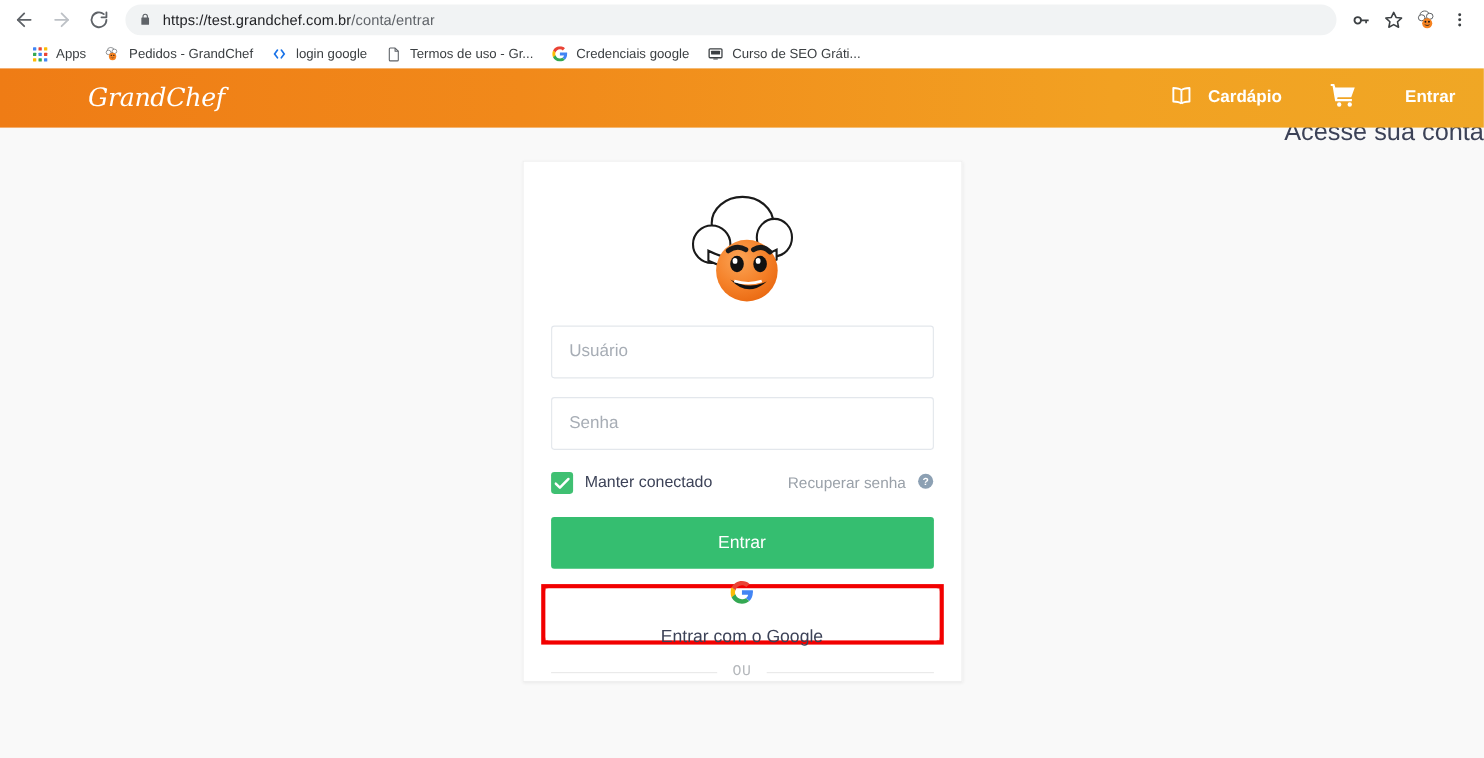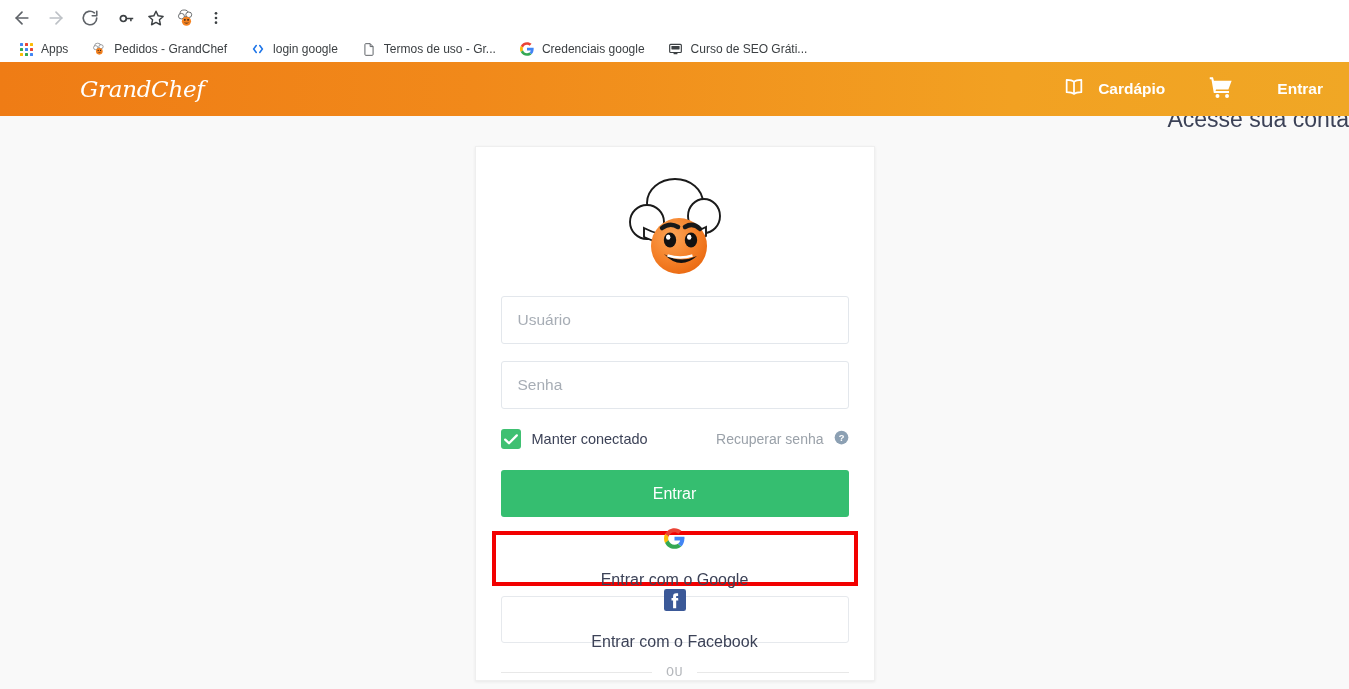--- a/index.html
+++ b/index.html
@@ -65,22 +65,22 @@
     width: 28px; height: 28px;
     display:flex; align-items:center; justify-content:center;
     color:#5f6368; margin-left: 2px; cursor:pointer;
   }
 
   
   .bookmark-bar {
     height: 26px;
     display: flex;
     align-items: center;
-    padding: 0 10px;
-    gap: 7px;
+    padding: 0 20px;
+    gap: 0;
   }
   .bm {
     display: flex;
     align-items: center;
     height: 22px;
     padding: 0 8px;
     border-radius: 4px;
     cursor: pointer;
     white-space: nowrap;
   }
@@ -252,20 +252,28 @@
           <polyline points="12 5 19 12 12 19"></polyline>
         </svg>
     </div>
     <div class="nav-btn">
       <svg width="18" height="18" viewBox="0 0 24 24" fill="none" stroke="currentColor" stroke-width="2.2" stroke-linecap="round" stroke-linejoin="round">
           <path d="M21 12a9 9 0 1 1-3.2-6.9"></path>
           <polyline points="21 3 21 9 15 9"></polyline>
         </svg>
     </div>
 
+    <div class="omnibox">
+      <span class="lock-icon">
+        <svg width="12" height="14" viewBox="0 0 24 24" fill="#5f6368">
+            <path d="M18 8h-1V6A5 5 0 0 0 7 6v2H6a1 1 0 0 0-1 1v11a1 1 0 0 0 1 1h12a1 1 0 0 0 1-1V9a1 1 0 0 0-1-1zM9 6a3 3 0 0 1 6 0v2H9z"></path>
+          </svg>
+      </span>
+      <span class="url-text"><span>https://test.grandchef.com.br</span><span class="url-path">/conta/entrar</span></span>
+    </div>
 
     <div class="toolbar-icons">
       <div class="tb-icon">
         <svg width="17" height="17" viewBox="0 0 24 24" fill="#3c4043">
             <circle cx="7.5" cy="12" r="4.2" fill="none" stroke="#3c4043" stroke-width="2.4"></circle>
             <path d="M11.5 10.8h10v2.4h-2.2v2.6h-2.2v-2.6h-5.6z"></path>
           </svg>
       </div>
       <div class="tb-icon">
         <svg width="18" height="18" viewBox="0 0 24 24" fill="none" stroke="#3c4043" stroke-width="1.9" stroke-linejoin="round">
@@ -477,29 +485,20 @@
             <path fill="#EA4335" d="M24 9.5c3.5 0 6.6 1.2 9 3.6l6.7-6.7C35.6 2.6 30.2.5 24 .5 14.6.5 6.5 5.9 2.6 13.8l7.8 6.1C12.3 14 17.6 9.5 24 9.5z"></path>
             <path fill="#4285F4" d="M46.98 24.5c0-1.6-.15-3.2-.43-4.7H24v9h12.9c-.6 3-2.3 5.6-4.9 7.3l7.6 5.9c4.4-4.1 7-10.2 7-17.5z"></path>
             <path fill="#FBBC05" d="M10.4 28.6c-.5-1.5-.8-3-.8-4.6s.3-3.1.8-4.6l-7.8-6.1C.9 16.5 0 20.1 0 24s.9 7.5 2.6 10.7l7.8-6.1z"></path>
             <path fill="#34A853" d="M24 47.5c6.2 0 11.5-2 15.3-5.5l-7.6-5.9c-2.1 1.4-4.8 2.3-7.7 2.3-6.4 0-11.7-4.5-13.6-10.4l-7.8 6.1C6.5 42.1 14.6 47.5 24 47.5z"></path>
           </svg>
         </span>
         <span>Entrar com o Google</span>
       </button>
     </div>
 
-    <button class="btn btn-social">
-      <span class="soc-ico">
-        <svg width="22" height="22" viewBox="0 0 24 24">
-            <rect x="0" y="0" width="24" height="24" rx="2.5" fill="#3b5998"></rect>
-            <path d="M15.6 12.6h-2.3V21h-3.4v-8.4H8.2V9.8h1.7V8.1c0-2.1 1-3.4 3.4-3.4h2.1v2.8h-1.3c-.8 0-.9.3-.9 1v1.3h2.2z" fill="#ffffff"></path>
-          </svg>
-      </span>
-      <span>Entrar com o Facebook</span>
-    </button>
 
     <div class="or-divider">
       <span class="line"></span>
       <span class="or-text">OU</span>
       <span class="line"></span>
     </div>
 
   </div>
 </div>
 

